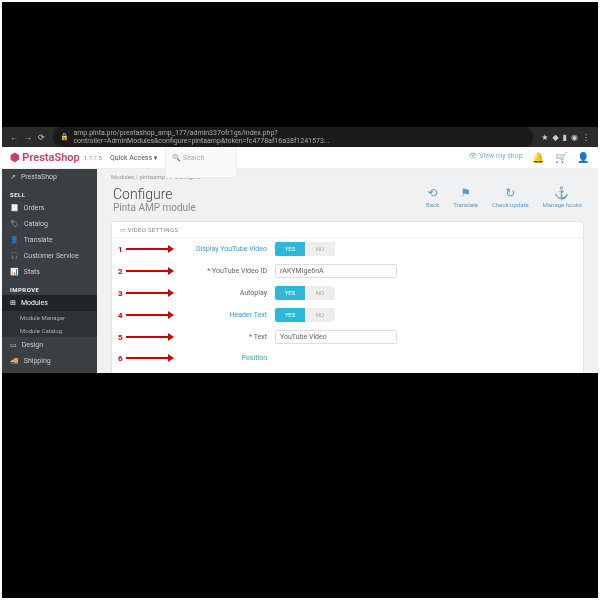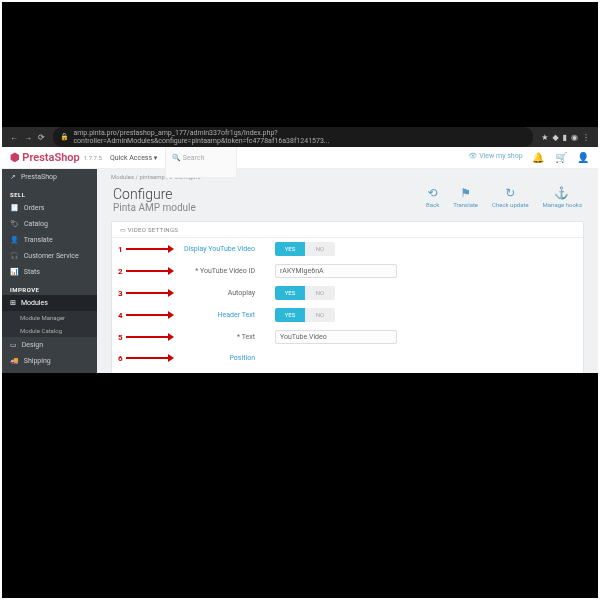--- a/index.html
+++ b/index.html
@@ -32,21 +32,21 @@
 .actions{margin-left:auto;display:flex;gap:14px;text-align:center}
 .action{display:flex;flex-direction:column;align-items:center;gap:1px;color:#5a9cc5;font-size:6px;cursor:pointer}
 .action .aicon{font-size:12px}
 .panel{background:#fff;margin:0 14px 6px;border:1px solid #e5e5e5;border-radius:2px}
 .panel-head{padding:4px 8px;font-size:6px;color:#888;border-bottom:1px solid #eee;letter-spacing:.3px}
 .row{display:flex;align-items:center;padding:4px 8px;position:relative;min-height:20px}
 .num{position:absolute;left:6px;font-size:8px;font-weight:bold;color:#c00}
 .arrow{position:absolute;left:14px;width:48px;height:8px}
 .arrow::before{content:"";position:absolute;top:3px;left:0;right:6px;height:2px;background:#c00}
 .arrow::after{content:"";position:absolute;right:0;top:0;border-left:6px solid #c00;border-top:4px solid transparent;border-bottom:4px solid transparent}
-.lbl{width:155px;text-align:right;padding-right:20px;font-size:7px;color:#666}
+.lbl{width:155px;text-align:right;padding-right:8px;font-size:7px;color:#666}
 .lbl.link{color:#3a9cd6}
 .ctrl{flex:0 0 120px}
 .toggle{display:flex;width:60px;height:14px;font-size:6px;text-align:center;line-height:14px;border-radius:2px;overflow:hidden}
 .toggle .yes{flex:1;background:#2db7d8;color:#fff}
 .toggle .no{flex:1;background:#eee;color:#aaa}
 input,select{width:122px;font-size:7px;padding:2px 4px;border:1px solid #ddd;border-radius:2px;background:#fdfdfd;color:#666}
 .letterbox-bottom{background:#000;flex:1;min-height:60px}
 </style>
 </head>
 <body>

